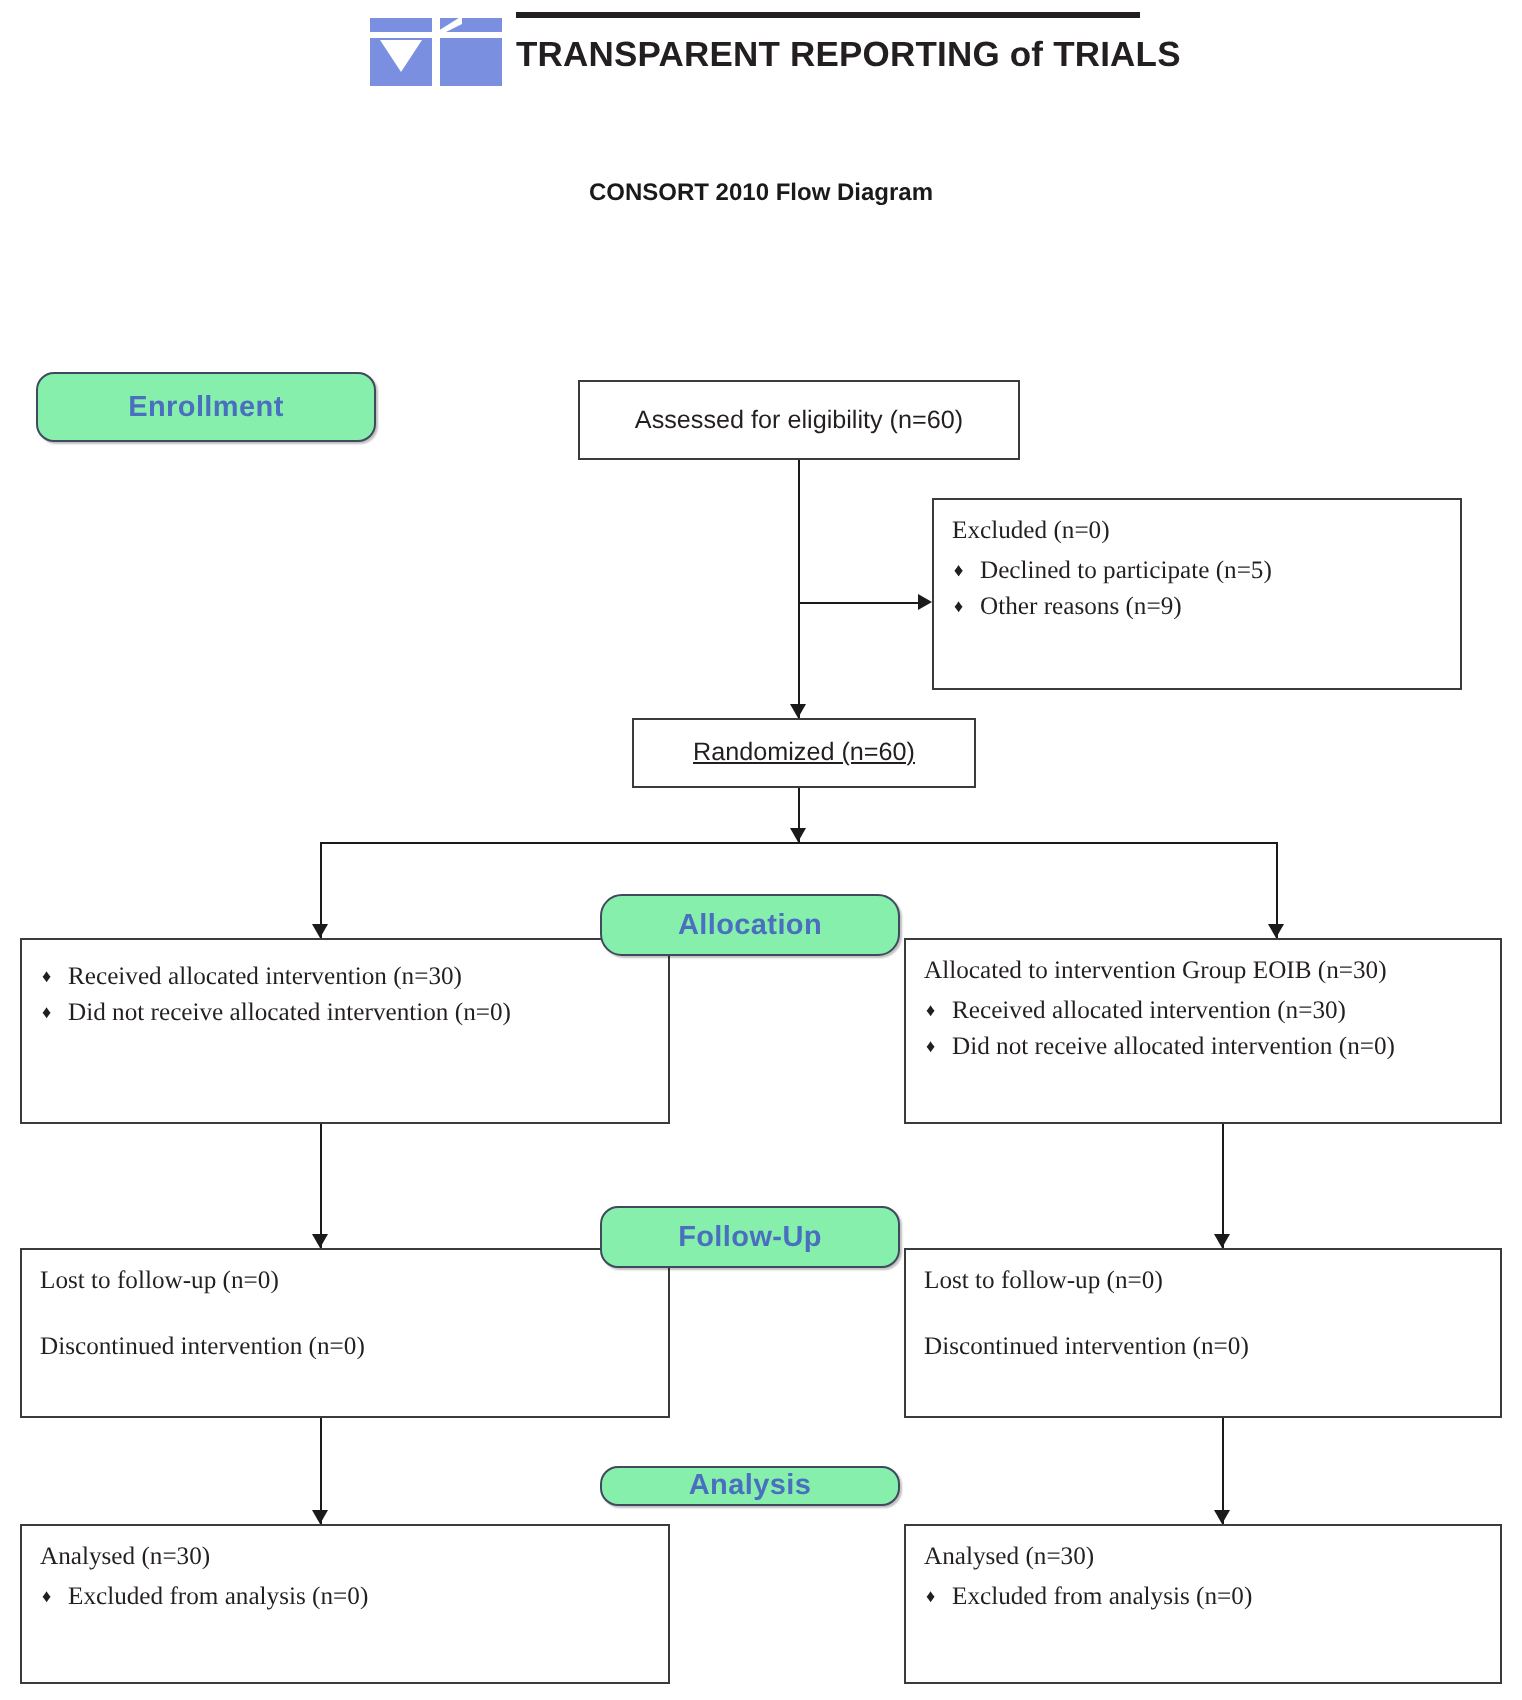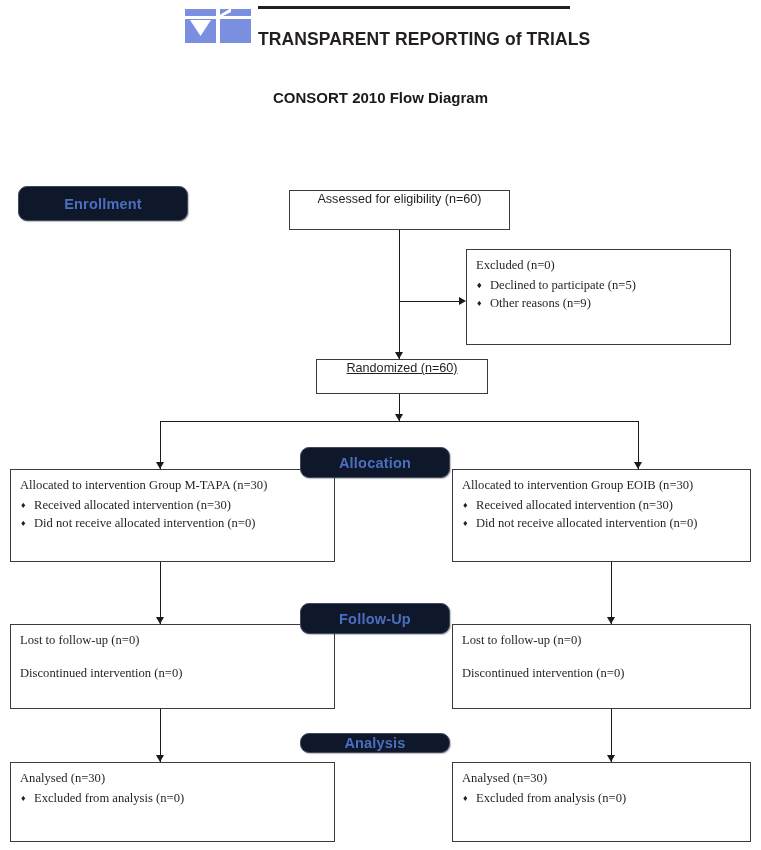--- a/index.html
+++ b/index.html
@@ -36,51 +36,50 @@
   }
   #header-title {
     position: absolute;
     left: 258px; top: 17px;
     width: 400px;
     font-size: 17.5px;
     font-weight: bold;
     letter-spacing: 0.1px;
     color: #231f20;
     white-space: nowrap;
-    margin-top: 12px;
   }
 
   
   #diagram-title {
     position: absolute;
     left: 0; top: 89px;
     width: 761px;
     text-align: center;
-    font-size: 15px;
+    font-size: 12px;
     font-weight: bold;
     color: #1a1a1a;
   }
 
   
   .cbox {
     position: absolute;
     box-sizing: border-box;
     border: 1.3px solid #3b3b3b;
     background: #ffffff;
     font-size: 12.6px;
     line-height: 17px;
     color: #231f20;
   }
   .cbox .body {
     padding: 7px 9px 6px 9px;
     font-family: Liberation Serif, serif;
   }
   .cbox.centered {
     display: flex;
-    align-items: flex-start;
+    align-items: center;
     justify-content: center;
     text-align: center;
   }
   .blist {
     list-style: none;
     margin: 2px 0 0 0;
     padding: 0;
   }
   .blist li {
     position: relative;
@@ -95,21 +94,21 @@
     font-size: 9px;
     line-height: 18px;
     color: #231f20;
   }
   .spaced-line { margin-top: 16px; }
 
   
   .stage {
     position: absolute;
     box-sizing: border-box;
-    background: #0f172a;
+    background: #86efac;
     border: 1.6px solid #3f4a5e;
     border-radius: 9px;
     display: flex;
     align-items: center;
     justify-content: center;
     color: #4a6fbf;
     font-weight: bold;
     font-size: 14.5px;
     letter-spacing: 0.2px;
     box-shadow: 1px 1px 1px rgba(0,0,0,0.25);
@@ -204,21 +203,20 @@
     </ul>
   </div>
 </div>
 
 <div class="cbox centered" style="left:316px; top:359px; width:172px; height:35px;text-decoration:underline;">
   <span>Randomized (n=60)</span>
 </div>
 
 <div class="cbox" style="left:10px; top:469px; width:325px; height:93px;">
   <div class="body">
-    <div>Allocated to intervention Group M-TAPA (n=30)</div>
     <ul class="blist">
       <li><span class="dia">♦</span><span>Received allocated intervention (n=30)</span></li>
       <li><span class="dia">♦</span><span>Did not receive allocated intervention (n=0)</span></li>
     </ul>
   </div>
 </div>
 
 <div class="cbox" style="left:452px; top:469px; width:299px; height:93px;">
   <div class="body">
     <div>Allocated to intervention Group EOIB (n=30)</div>
@@ -258,21 +256,21 @@
     <ul class="blist">
       <li><span class="dia">♦</span><span>Excluded from analysis (n=0)</span></li>
     </ul>
   </div>
 </div>
 
 <div class="stage" style="left:18px; top:186px; width:170px; height:35px;">
   <span>Enrollment</span>
 </div>
 
-<div class="stage" style="left:300px; top:447px; width:150px; height:31px;">
+<div class="stage" style="left:300px; top:447px; width:150px; height:31px;border-radius:11px;">
   <span>Allocation</span>
 </div>
 
 <div class="stage" style="left:300px; top:603px; width:150px; height:31px;text-align:right;">
   <span>Follow-Up</span>
 </div>
 
 <div class="stage" style="left:300px; top:733px; width:150px; height:20px;">
   <span>Analysis</span>
 </div>

